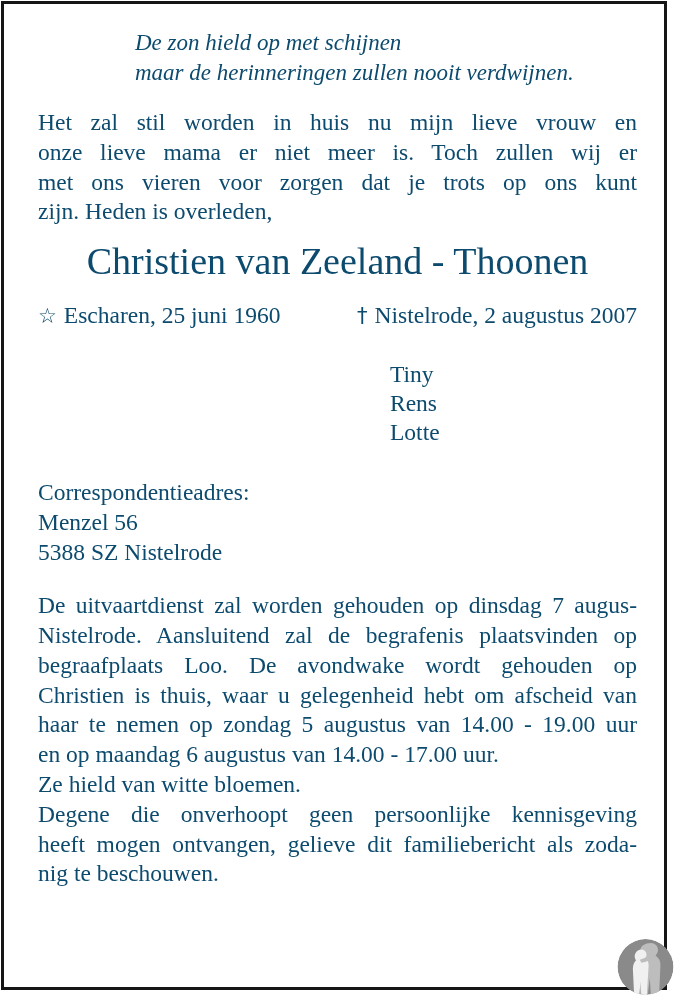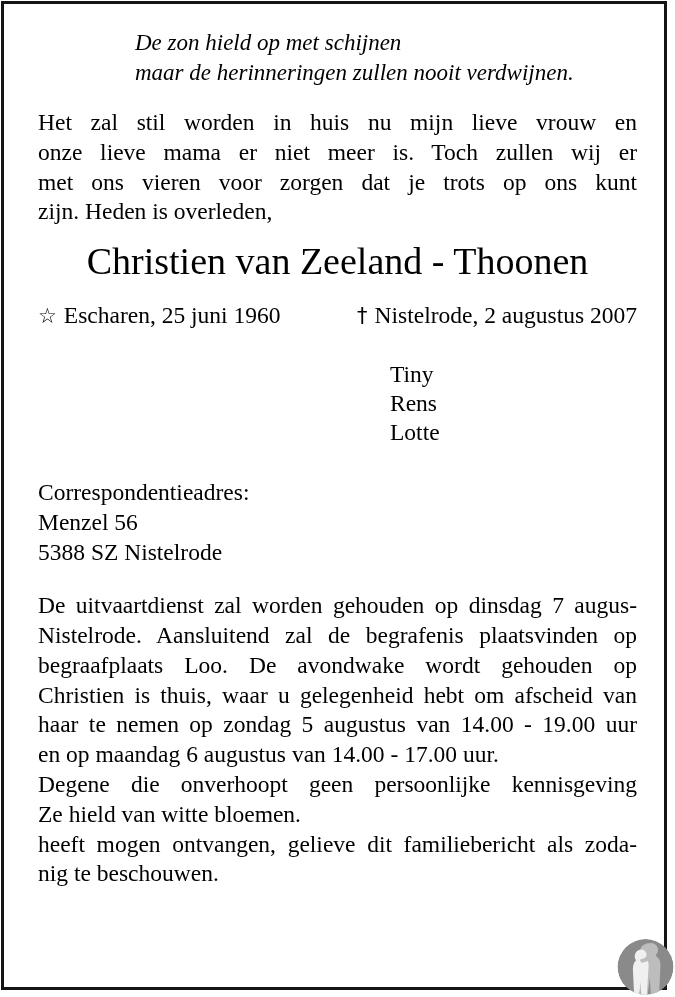--- a/index.html
+++ b/index.html
@@ -1,17 +1,17 @@
 <!DOCTYPE html>
 <html><head>
 <meta charset="utf-8">
 <style>
   html,body{margin:0;padding:0;background:#ffffff;}
   .page{position:relative;width:675px;height:997px;background:#ffffff;overflow:hidden;
-        font-family:"Liberation Serif","DejaVu Serif",serif;color:#000000;}
+        font-family:"Liberation Serif","DejaVu Serif",serif;color:#0c4a6e;}
   .frame{position:absolute;left:1px;top:1px;right:8px;bottom:7px;border:3px solid #151515;}
   .content{position:relative;box-sizing:border-box;width:100%;height:100%;padding:24px 27px 0 34px;}
   .quote{margin-left:97px;font-style:italic;font-size:23px;line-height:30px;white-space:nowrap;}
   .intro{margin-top:20px;font-size:23.5px;line-height:29.8px;}
   .line{display:block;}
   .j{text-align:justify;-moz-text-align-last:justify;text-align-last:justify;}
   .deceased{margin-top:8px;font-size:38px;line-height:52px;text-align:center;white-space:nowrap;}
   .dates{margin-top:12px;display:flex;justify-content:space-between;font-size:23.5px;line-height:32px;white-space:nowrap;}
   .sym{font-family:"DejaVu Sans",sans-serif;font-size:21px;margin-right:7px;}
   .family{margin-top:28px;margin-left:352px;font-size:23.5px;line-height:29px;}
@@ -57,22 +57,22 @@
         <span class="line">5388 SZ Nistelrode</span>
       </div>
 
       <div class="details">
         <span class="line j">De uitvaartdienst zal worden gehouden op dinsdag 7 augus-</span>
         <span class="line j">Nistelrode. Aansluitend zal de begrafenis plaatsvinden op</span>
         <span class="line j">begraafplaats Loo. De avondwake wordt gehouden op</span>
         <span class="line j">Christien is thuis, waar u gelegenheid hebt om afscheid van</span>
         <span class="line j">haar te nemen op zondag 5 augustus van 14.00 - 19.00 uur</span>
         <span class="line">en op maandag 6 augustus van 14.00 - 17.00 uur.</span>
+        <span class="line">Ze hield van witte bloemen.</span>
         <span class="line j">Degene die onverhoopt geen persoonlijke kennisgeving</span>
-        <span class="line">Ze hield van witte bloemen.</span>
         <span class="line j">heeft mogen ontvangen, gelieve dit familiebericht als zoda-</span>
         <span class="line">nig te beschouwen.</span>
       </div>
 
     </div>
   </div>
 
   <div class="logo">
     <svg width="57" height="59" viewBox="0 0 57 59" xmlns="http://www.w3.org/2000/svg">
       <clipPath id="logoclip">

